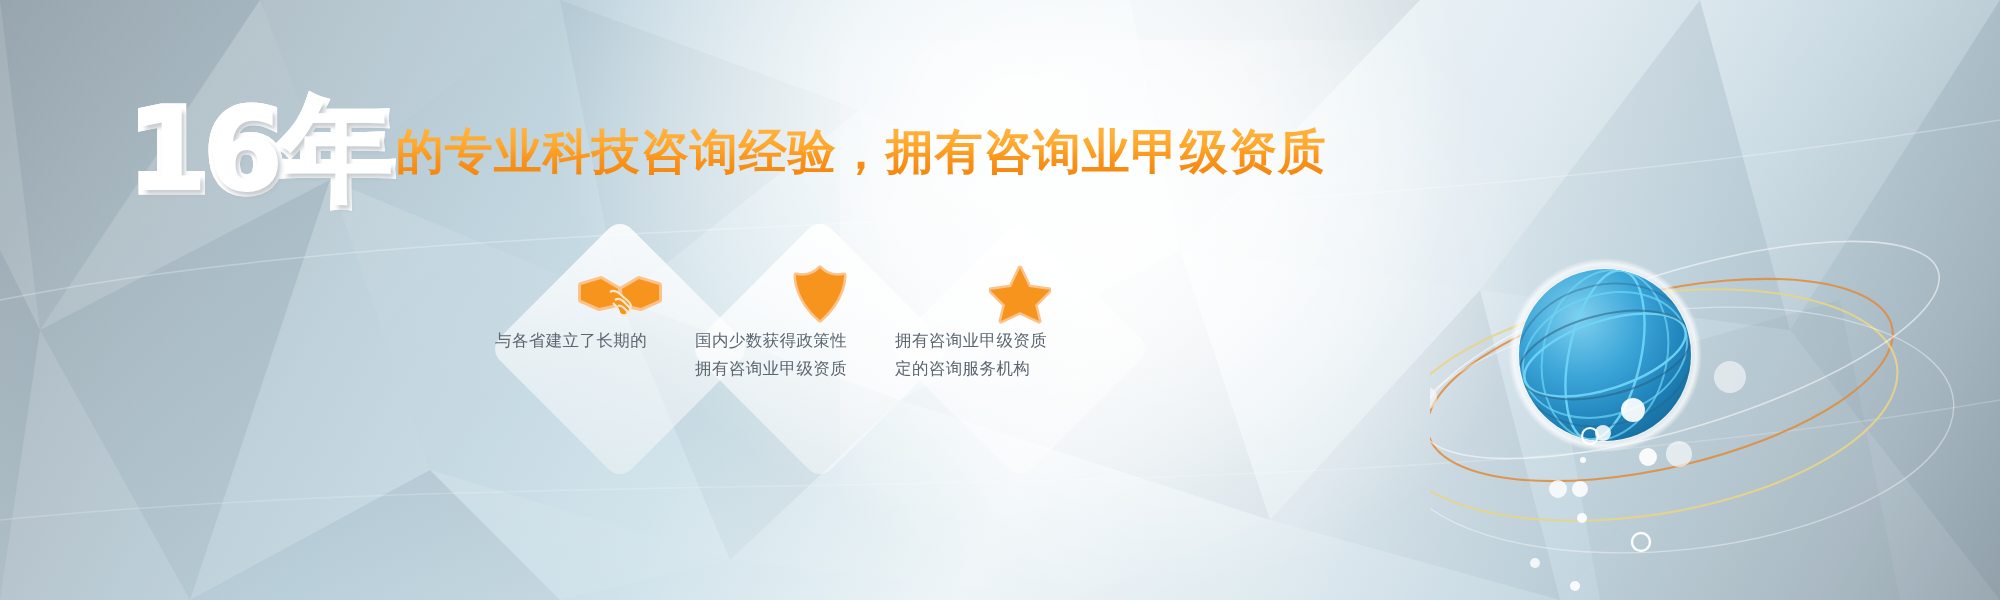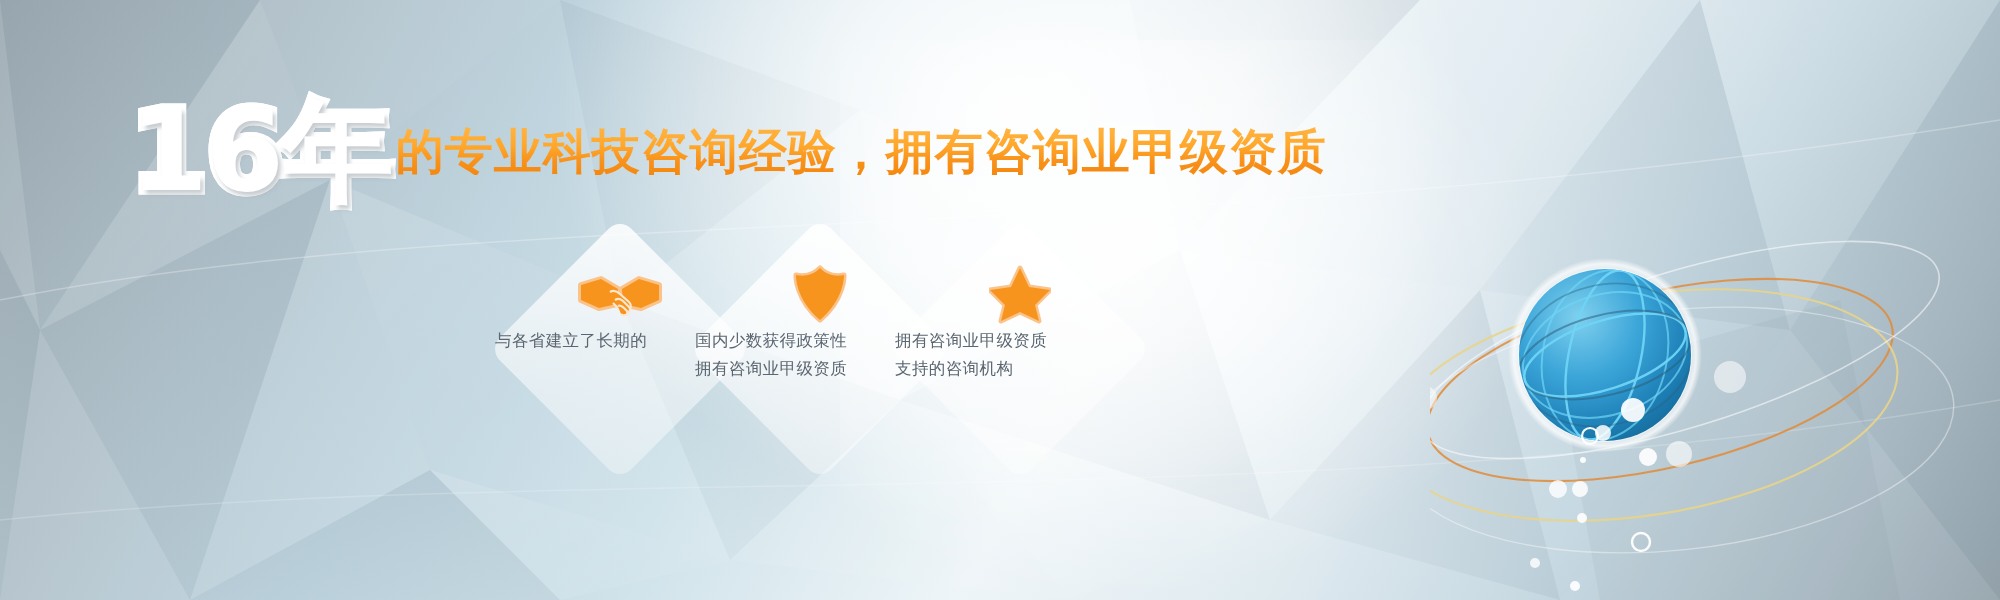--- a/index.html
+++ b/index.html
@@ -227,21 +227,21 @@
     <div class="card card-3">
       <div class="diamond"></div>
       <div class="card-icon">
         <svg width="62" height="60" viewBox="0 0 62 60">
           <path d="M31,4 L40,23 L61,26 L46,41 L50,57 L31,48 L12,57 L16,41 L1,26 L22,23 Z" fill="#f7941e" stroke="#fbc38a" stroke-width="5" stroke-linejoin="round"></path>
           <path d="M31,4 L40,23 L61,26 L46,41 L50,57 L31,48 L12,57 L16,41 L1,26 L22,23 Z" fill="#f7941e"></path>
         </svg>
       </div>
       <div class="card-text">
         <span>拥有咨询业甲级资质</span>
-        <span>支持的咨询机构</span>
+        <span>定的咨询服务机构</span>
       </div>
     </div>
   </div>
 
   <div class="globe-wrap">
     <svg width="570" height="370" viewBox="0 0 570 370">
       <defs>
         <radialGradient id="gsphere" cx="35%" cy="28%" r="78%">
           <stop offset="0%" stop-color="#7fd0ee"></stop>
           <stop offset="45%" stop-color="#3ba5d8"></stop>

